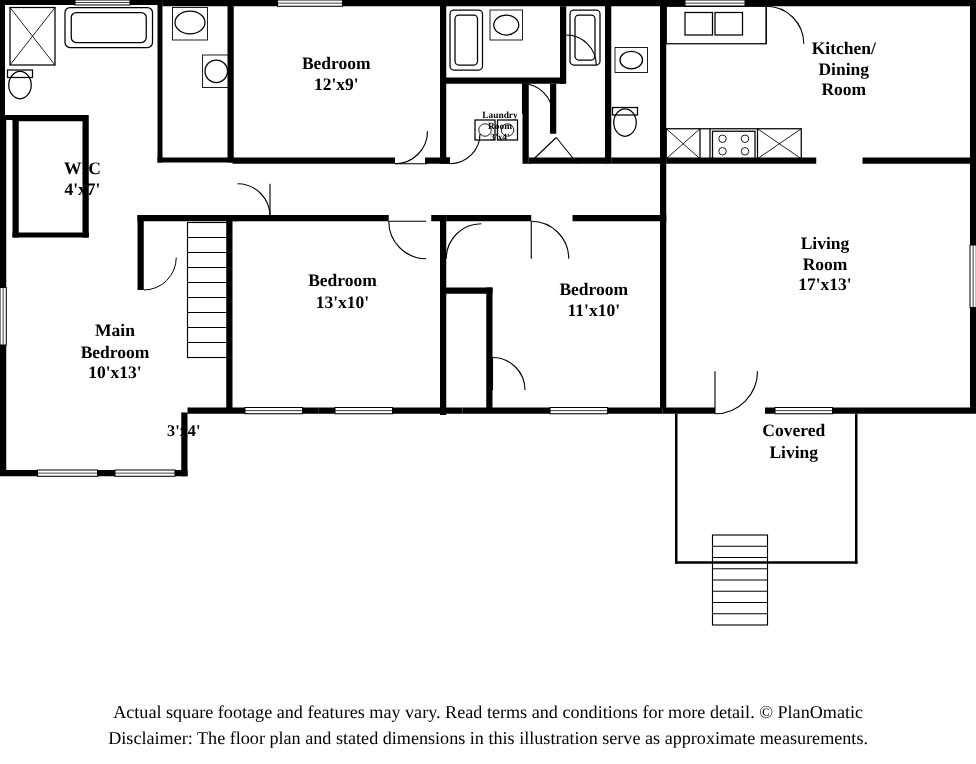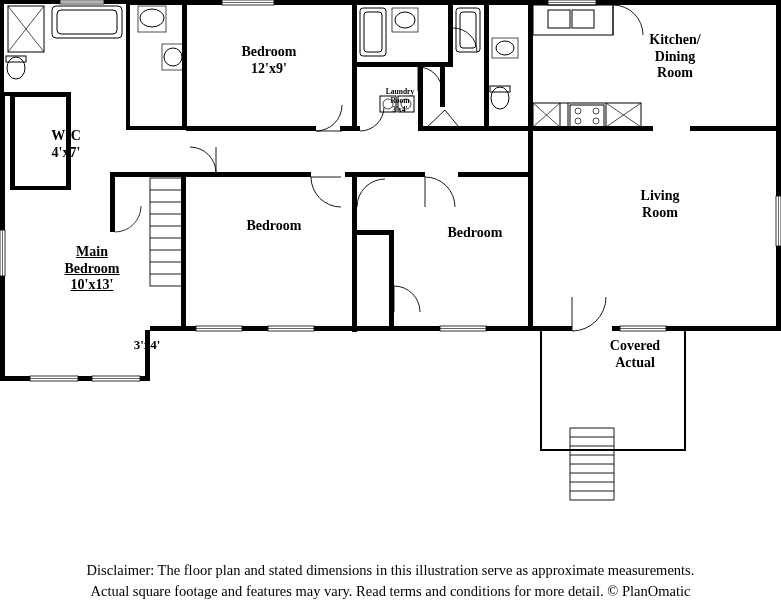--- a/index.html
+++ b/index.html
@@ -281,26 +281,26 @@
 
 <div id="room-labels">
     <div class="room-label rl-lg" style="left: 193px; top: 44px; width: 152px;"><div>Bedroom</div><div>12'x9'</div></div>
     <div class="room-label rl-lg" style="left: 600px; top: 32px; width: 150px;"><div>Kitchen/
 Dining
 Room</div></div>
     <div class="room-label rl-xs" style="left: 360px; top: 88px; width: 80px;"><div>Laundry
 Room</div><div>3'x4'</div></div>
     <div class="room-label rl-lg" style="left: 16px; top: 128px; width: 100px;"><div>WIC</div><div>4'x7'</div></div>
     <div class="room-label rl-lg" style="left: 595px; top: 188px; width: 130px;"><div>Living
-Room</div></div>
-    <div class="room-label rl-lg" style="left: 200px; top: 218px; width: 148px;"><div>Bedroom</div></div>
-    <div class="room-label rl-lg" style="left: 405px; top: 225px; width: 140px;"><div>Bedroom</div></div>
-    <div class="room-label rl-lg" style="left: 28px; top: 244px; width: 128px; text-decoration: underline;"><div>Main
+Room</div><div>17'x13'</div></div>
+    <div class="room-label rl-lg" style="left: 200px; top: 218px; width: 148px;"><div>Bedroom</div><div>13'x10'</div></div>
+    <div class="room-label rl-lg" style="left: 405px; top: 225px; width: 140px;"><div>Bedroom</div><div>11'x10'</div></div>
+    <div class="room-label rl-lg" style="left: 28px; top: 258px; width: 128px;"><div>Main
 Bedroom</div><div>10'x13'</div></div>
     <div class="room-label rl-md" style="left: 112px; top: 337px; width: 70px;"><div>3'x4'</div></div>
     <div class="room-label rl-lg" style="left: 570px; top: 338px; width: 130px;"><div>Covered
-Actual</div></div>
+Living</div></div>
   </div>
 
 <div class="disclaimer">
+  <div>Actual square footage and features may vary. Read terms and conditions for more detail. © PlanOmatic</div>
   <div>Disclaimer: The floor plan and stated dimensions in this illustration serve as approximate measurements.</div>
-  <div>Actual square footage and features may vary. Read terms and conditions for more detail. © PlanOmatic</div>
 </div>
 
 </body></html>

